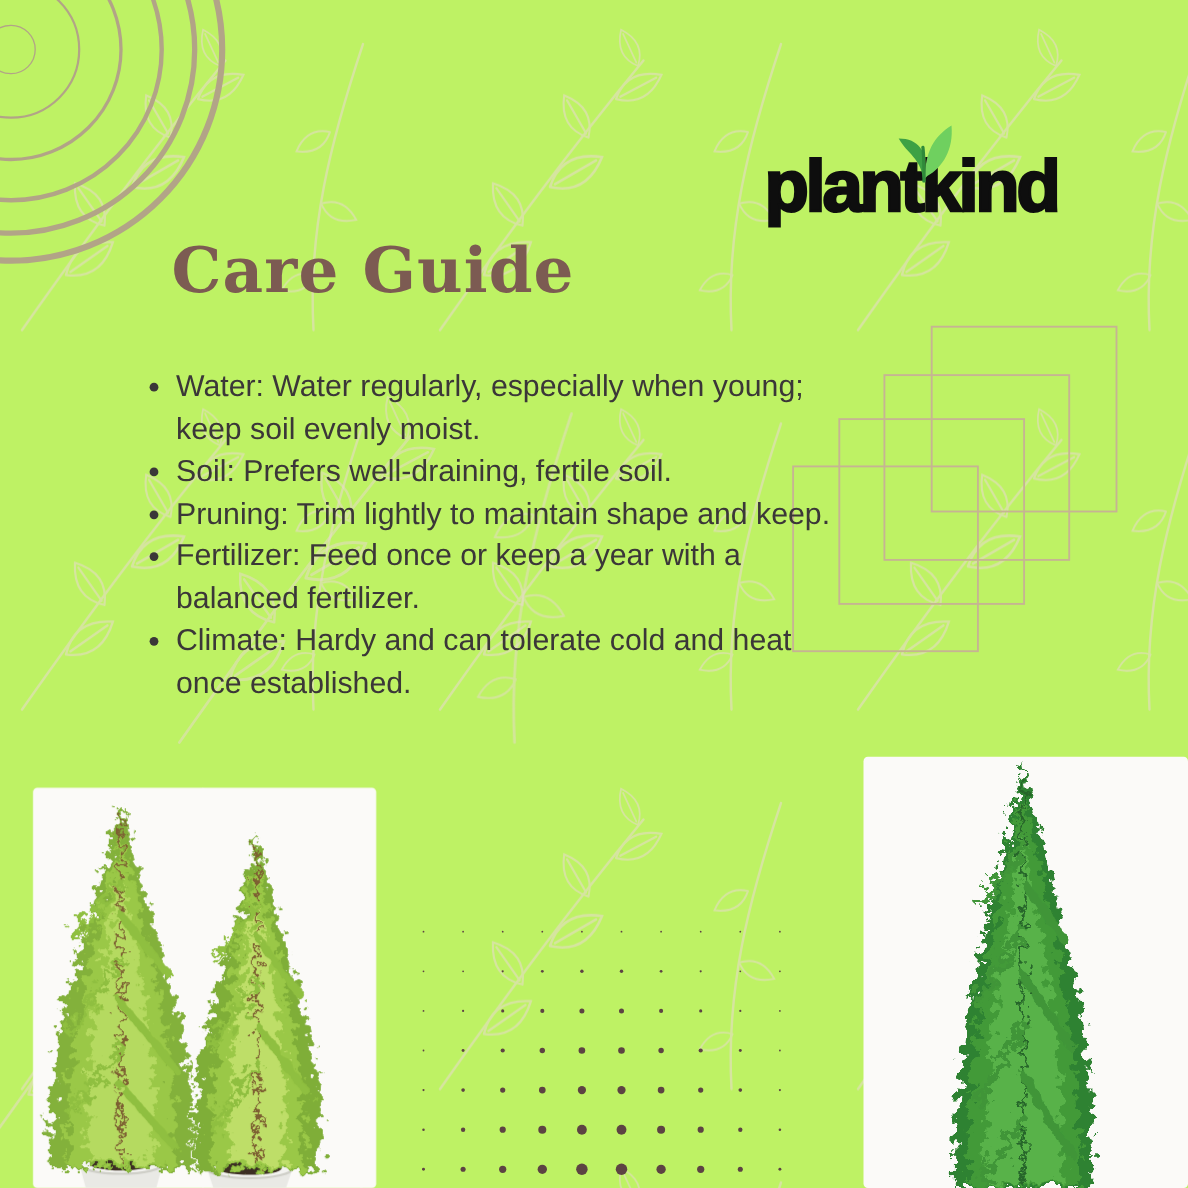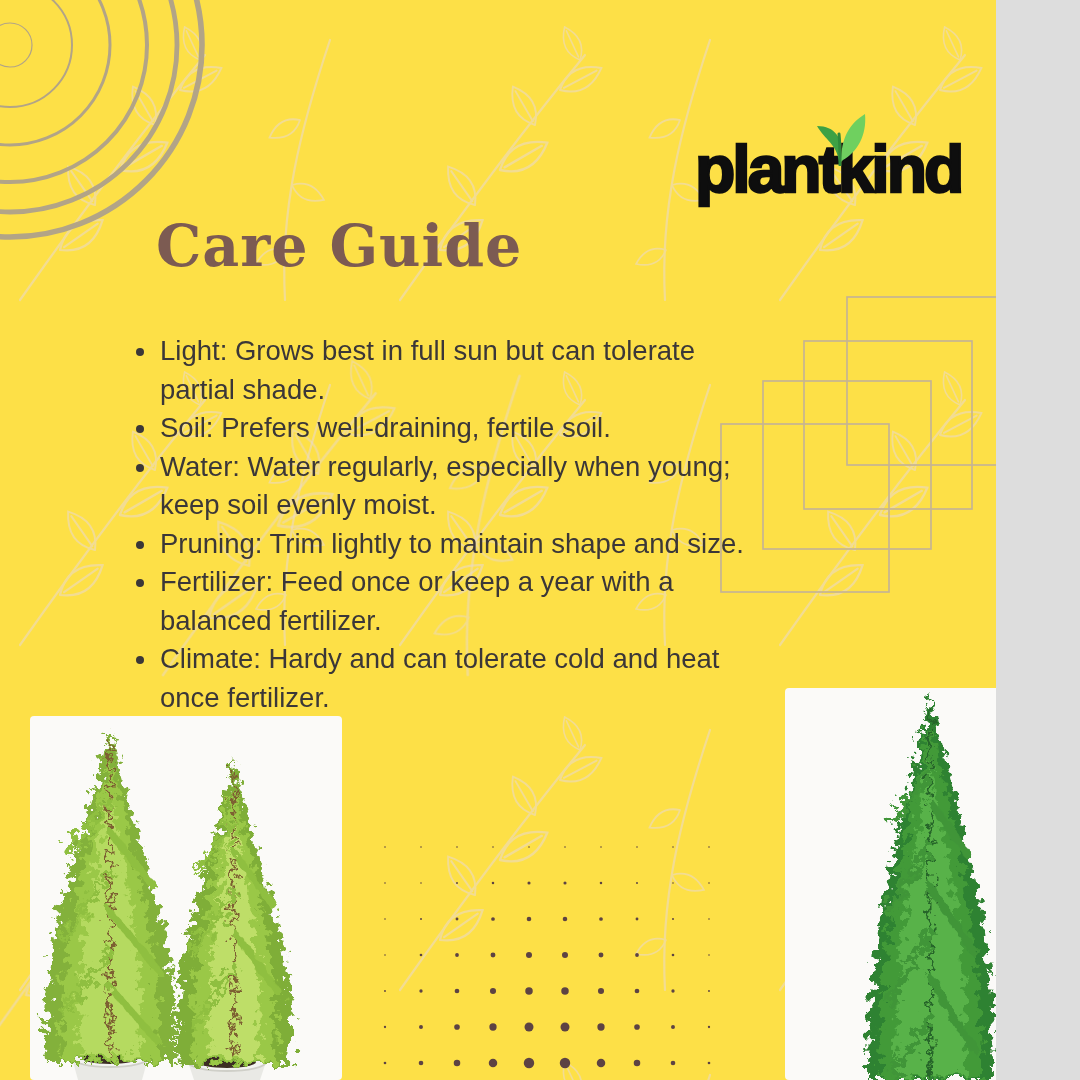--- a/index.html
+++ b/index.html
@@ -1,19 +1,19 @@
 <!DOCTYPE html>
 <html><head>
 <meta charset="utf-8">
 <style>
   html,body{margin:0;padding:0;}
   body{font-family:"Liberation Sans",sans-serif;background:#ddd;}
   .canvas{
-    position:relative;width:996px;height:1080px;overflow:hidden;
-    background:#fde047;
+    position:relative;width:1080px;height:1080px;overflow:hidden;
+    background:#bef264;
   }
   .layer{position:absolute;top:0;left:0;}
   
   .logo{position:absolute;left:695px;top:122px;width:330px;height:90px;}
   .logo-text{
     font-family:"Liberation Sans",sans-serif;
     font-weight:700;font-size:66px;letter-spacing:-3px;color:#0e0e0e;
     -webkit-text-stroke:2.4px #0e0e0e;
     position:absolute;left:0;top:14px;line-height:1;
   }
@@ -215,21 +215,20 @@
     <svg class="sprout" width="52" height="56" viewBox="0 0 52 56">
       <path d="M24,52 C22,34 10,30 2,16 C20,16 28,28 26,46 Z" fill="#3da144"></path>
       <path d="M26,52 C26,28 34,14 50,4 C52,26 42,42 28,50 Z" fill="#6fd05f"></path>
       <path d="M25,55 C25,40 25,32 24,24" stroke="#2f8a3a" stroke-width="3" fill="none" stroke-linecap="round"></path>
     </svg>
   </div>
 
   <h1 class="page-title">Care Guide</h1>
 
   <ul class="care-list">
-    <li>Light: Grows best in full sun but can tolerate partial shade.</li>
+    <li>Water: Water regularly, especially when young; keep soil evenly moist.</li>
     <li>Soil: Prefers well-draining, fertile soil.</li>
-    <li>Water: Water regularly, especially when young; keep soil evenly moist.</li>
-    <li>Pruning: Trim lightly to maintain shape and size.</li>
+    <li>Pruning: Trim lightly to maintain shape and keep.</li>
     <li>Fertilizer: Feed once or keep a year with a balanced fertilizer.</li>
-    <li>Climate: Hardy and can tolerate cold and heat once fertilizer.</li>
+    <li>Climate: Hardy and can tolerate cold and heat once established.</li>
   </ul>
 
 </div>
 
 </body></html>

